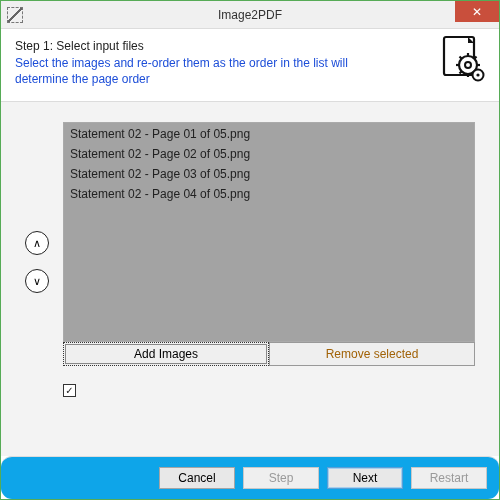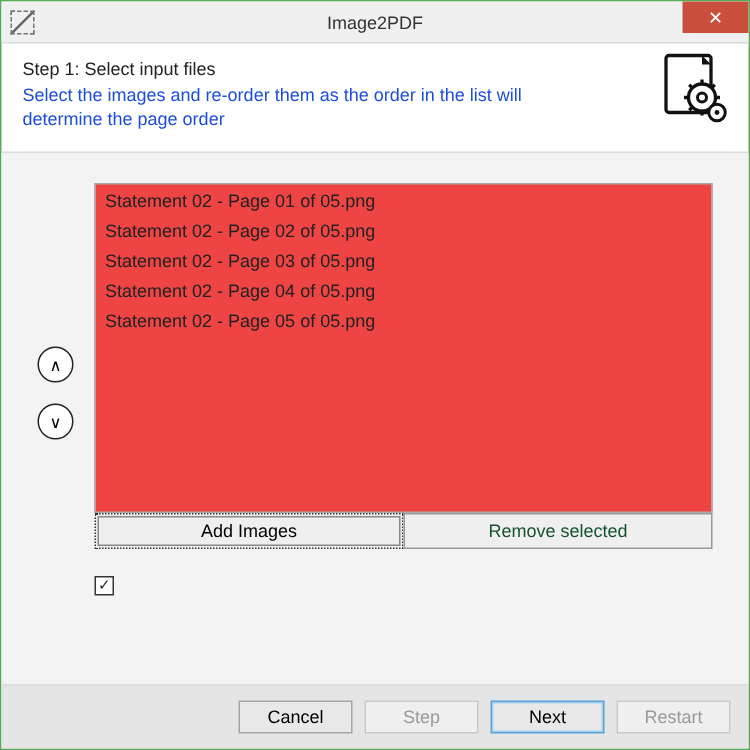--- a/index.html
+++ b/index.html
@@ -107,21 +107,21 @@
     background: #fff;
     display: flex;
     align-items: center;
     justify-content: center;
     font-size: 11px;
     cursor: default;
   }
   .listbox {
     flex: 1;
     height: 220px;
-    background: #ef4444;
+    background: #a3a3a3;
     border: 1px solid #aaa;
     padding: 1px 0;
     overflow-y: auto;
   }
   .listbox .row {
     padding: 3px 6px;
     color: #222;
     white-space: nowrap;
   }
   .btn-row {
@@ -137,21 +137,21 @@
     font-size: 12px;
     cursor: default;
   }
   .btn-row button.primary {
     border: 1px dotted #333;
     outline: 1px solid #888;
     outline-offset: -3px;
     background: #efefef;
   }
   .btn-row button:disabled {
-    color: #14532d;
+    color: #a16207;
   }
   .chk-row {
     margin: 18px 0 0 38px;
     display: flex;
     align-items: center;
     gap: 6px;
   }
   .chk-row .box {
     width: 13px;
     height: 13px;
@@ -159,25 +159,26 @@
     background: #fff;
     display: inline-flex;
     align-items: center;
     justify-content: center;
     font-size: 10px;
     line-height: 1;
     color: #222;
   }
   .footer {
     border-top: 1px solid #dcdcdc;
-    background: #e5e5e5;
+    background: #0ea5e9;
     padding: 10px 12px;
     display: flex;
     justify-content: flex-end;
     gap: 8px;
+    border-radius: 11px;
   }
   .footer button {
     width: 76px;
     height: 22px;
     background: #e8e8e8;
     border: 1px solid #a5a5a5;
     font-family: inherit;
     font-size: 12px;
     cursor: default;
   }
@@ -241,21 +242,20 @@
         </div>
         <div class="arrow-btn">
           <span>∨</span>
         </div>
       </div>
       <div class="listbox">
         <div class="row">Statement 02 - Page 01 of 05.png</div>
         <div class="row">Statement 02 - Page 02 of 05.png</div>
         <div class="row">Statement 02 - Page 03 of 05.png</div>
         <div class="row">Statement 02 - Page 04 of 05.png</div>
-        <div class="row">Statement 02 - Page 05 of 05.png</div>
       </div>
     </div>
 
     <div class="btn-row">
       <button class="primary">Add Images</button>
       <button disabled="">Remove selected</button>
     </div>
 
     <div class="chk-row">
       <span class="box">

